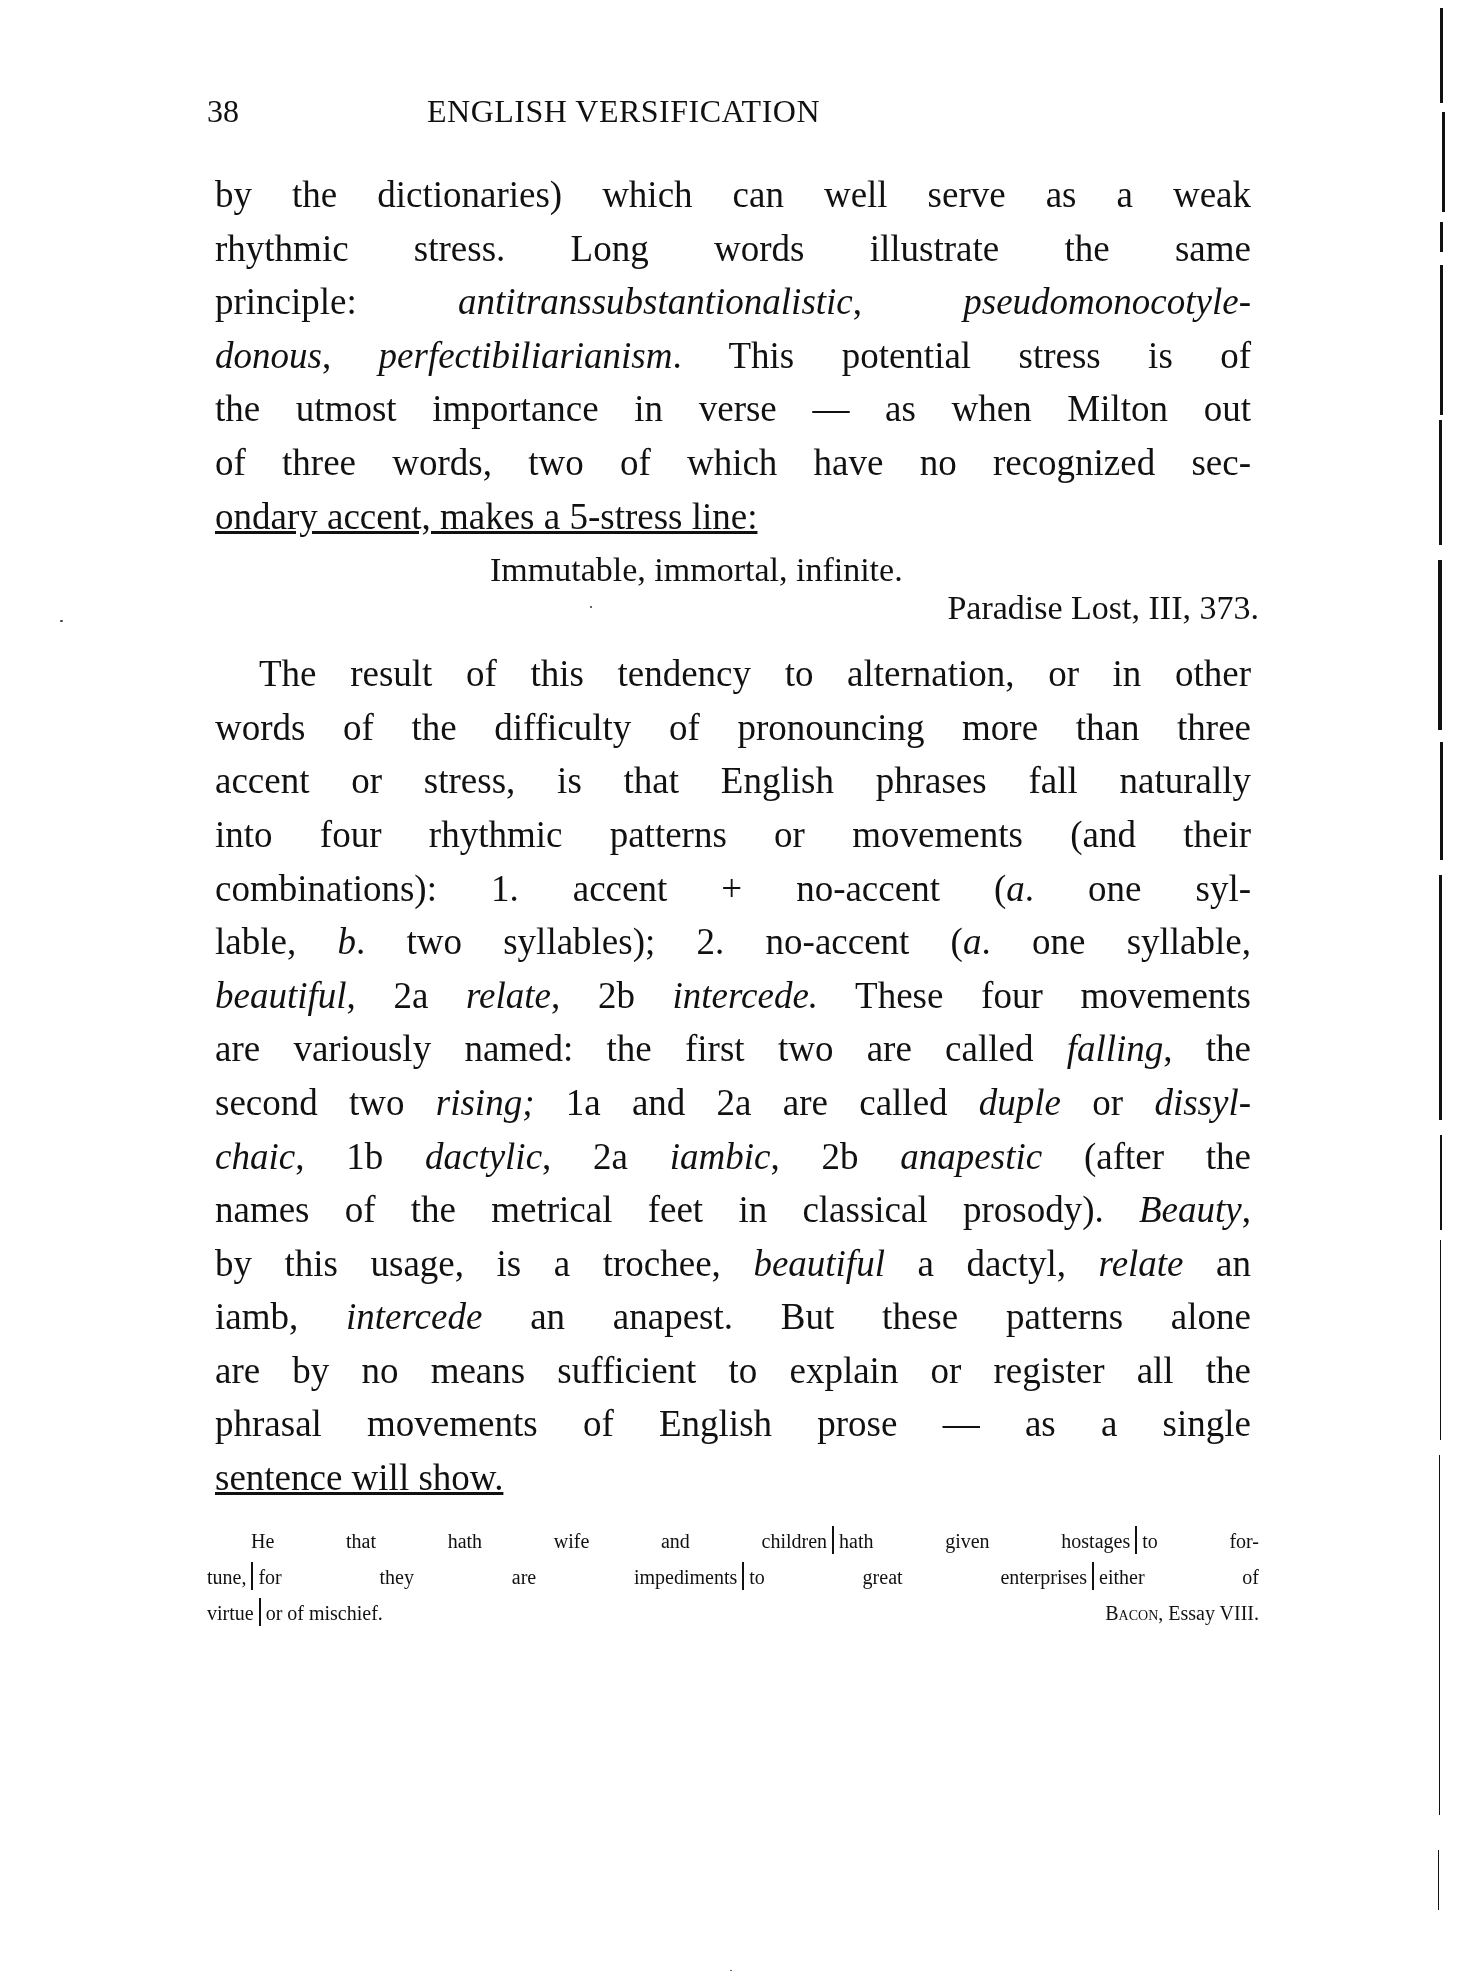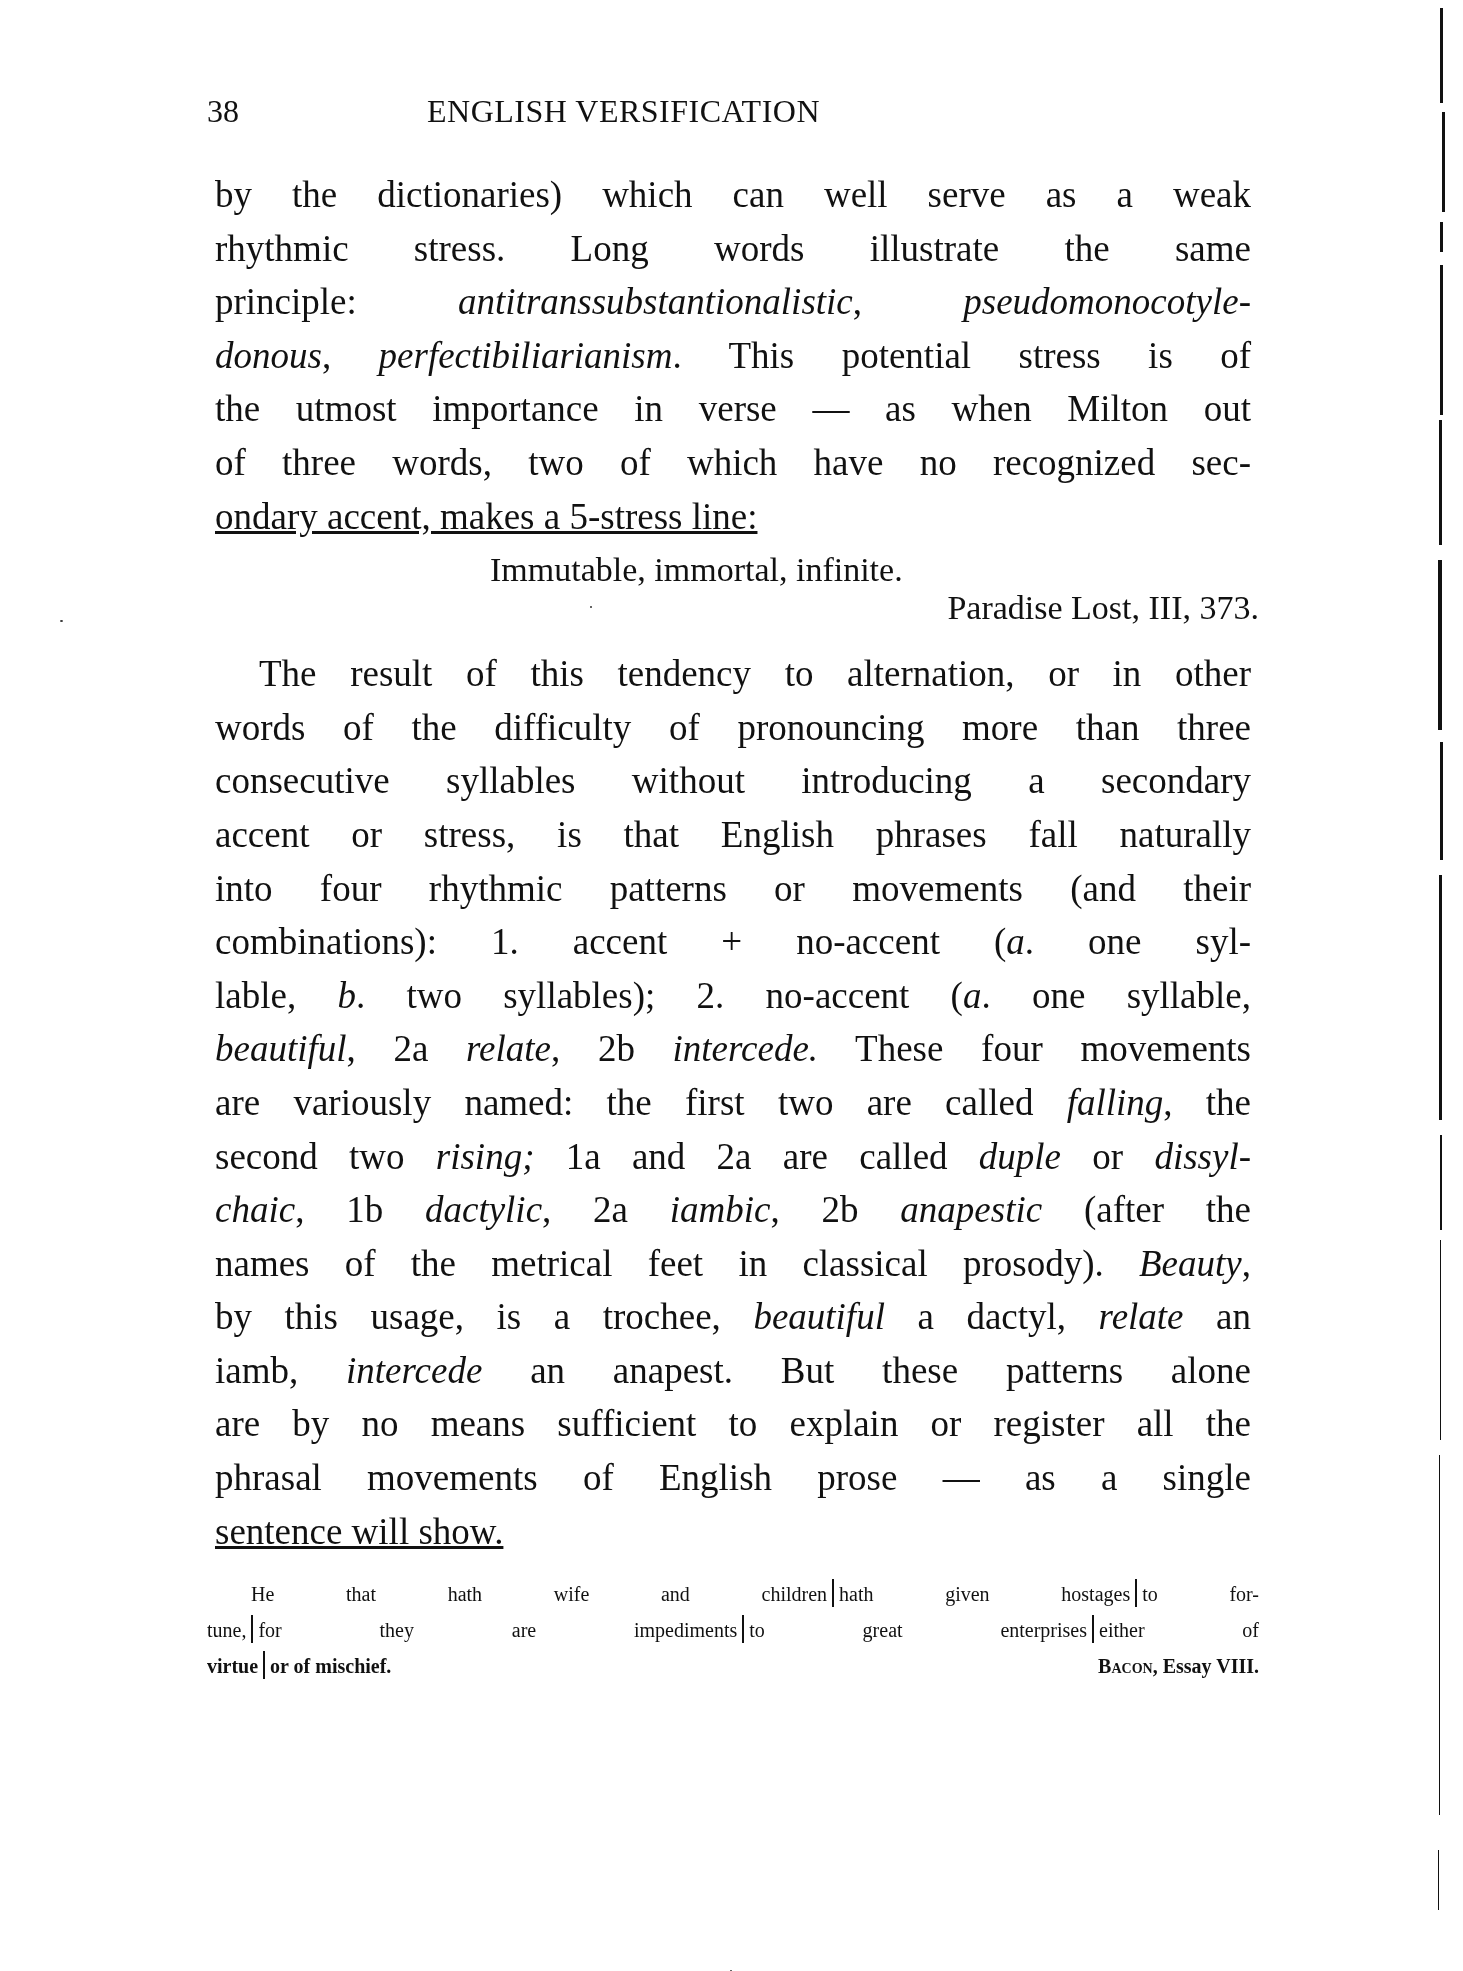--- a/index.html
+++ b/index.html
@@ -14,21 +14,21 @@
   .line { display: block; text-align: justify; text-align-last: justify; white-space: nowrap; }
   .line.last { text-align-last: left; text-decoration: underline; }
   .it { font-style: italic; }
   .sc { font-variant: small-caps; }
   .verse { font-size: 34px; line-height: 38px; margin: 4px 0 0 0; }
   .verse-line { display: block; padding-left: 283px; }
   .verse-cite { display: block; text-align: right; }
   .para2 { margin-top: 20px; }
   .prose-quote { font-size: 20px; line-height: 36px; margin-top: 18px; }
   .prose-quote .line { text-align-last: justify; }
-  .prose-quote .q-last { display: flex; justify-content: space-between; white-space: nowrap; font-weight: bold; }
+  .prose-quote .q-last { display: flex; justify-content: space-between; white-space: nowrap; }
   .bar { display: inline-block; width: 0; border-left: 2px solid #111; height: 28px; vertical-align: -6px; margin: 0 5px; }
   .binding-edge { position: absolute; left: 1440px; top: 0; width: 4px; height: 1971px; }
   .binding-edge .seg { position: absolute; left: 0; width: 3px; background: #111; }
   .speck { position: absolute; background: #333; border-radius: 50%; }
 </style>
 </head>
 <body>
 
 <div class="page">
 
@@ -49,21 +49,20 @@
       </div>
 
     <div class="verse">
       <span class="verse-line">Immutable, immortal, infinite.</span>
       <span class="verse-cite">Paradise Lost, III, 373.</span>
     </div>
 
     <div class="para para2" id="p2">
         <span class="line" style="padding-left: 44px;"><span>The result of this tendency to alternation, or in other</span></span>
         <span class="line"><span>words of the difficulty of pronouncing more than three</span></span>
-        <span class="line"><span>consecutive syllables without introducing a secondary</span></span>
         <span class="line"><span>accent or stress, is that English phrases fall naturally</span></span>
         <span class="line"><span>into four rhythmic patterns or movements (and their</span></span>
         <span class="line"><span>combinations):  1. accent + no-accent  (</span><span class="it">a</span><span>. one syl-</span></span>
         <span class="line"><span>lable, </span><span class="it">b</span><span>. two syllables); 2. no-accent (</span><span class="it">a</span><span>. one syllable,</span></span>
         <span class="line"><span class="it">beautiful</span><span>, 2a </span><span class="it">relate</span><span>, 2b </span><span class="it">intercede.</span><span>  These four movements</span></span>
         <span class="line"><span>are variously named: the first two are called </span><span class="it">falling</span><span>, the</span></span>
         <span class="line"><span>second two </span><span class="it">rising;</span><span> 1a and 2a are called </span><span class="it">duple</span><span> or </span><span class="it">dissyl-</span></span>
         <span class="line"><span class="it">chaic</span><span>, 1b </span><span class="it">dactylic</span><span>, 2a </span><span class="it">iambic</span><span>, 2b </span><span class="it">anapestic</span><span> (after the</span></span>
         <span class="line"><span>names of the metrical feet in classical prosody). </span><span class="it">Beauty</span><span>,</span></span>
         <span class="line"><span>by this usage, is a trochee, </span><span class="it">beautiful</span><span> a dactyl, </span><span class="it">relate</span><span> an</span></span>

